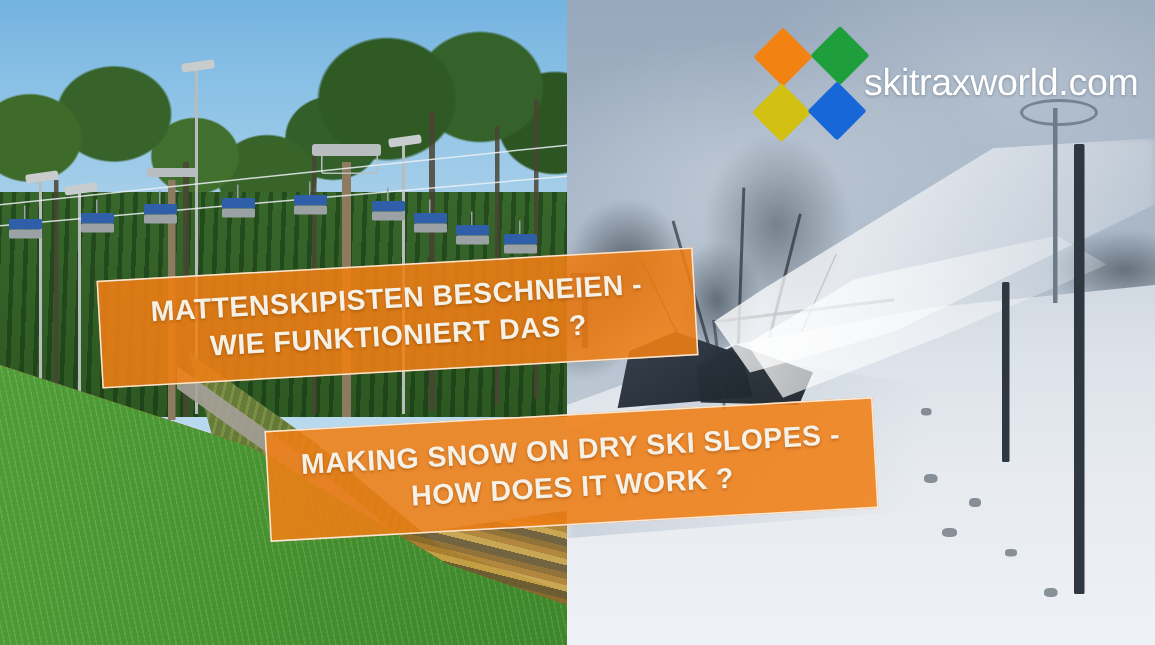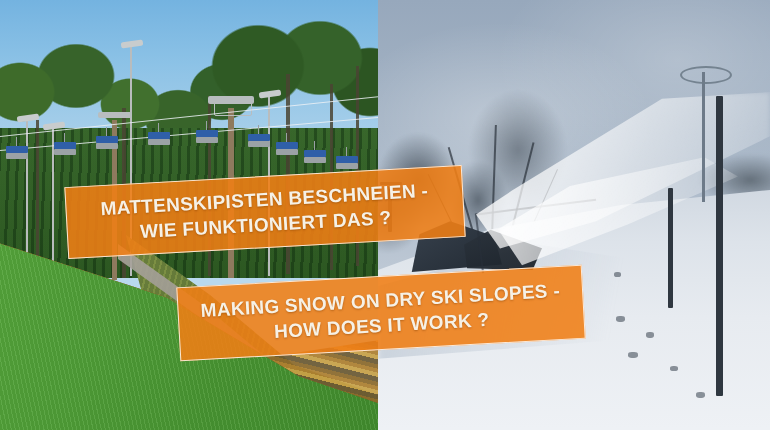--- a/index.html
+++ b/index.html
@@ -334,20 +334,27 @@
     <div class="rr-lamphead" style="left:302px;top:66px;"></div>
 
     <div class="rr-rock" style="left:238px;top:316px;width:9px;height:6px;"></div>
     <div class="rr-rock" style="left:268px;top:332px;width:8px;height:6px;"></div>
     <div class="rr-rock" style="left:250px;top:352px;width:10px;height:6px;"></div>
     <div class="rr-rock" style="left:292px;top:366px;width:8px;height:5px;"></div>
     <div class="rr-rock" style="left:236px;top:272px;width:7px;height:5px;"></div>
     <div class="rr-rock" style="left:318px;top:392px;width:9px;height:6px;"></div>
   </div>
 
+  <div class="logo">
+    <div class="dia orange"></div>
+    <div class="dia green"></div>
+    <div class="dia yellow"></div>
+    <div class="dia blue"></div>
+    <div class="logo-text">skitraxworld.com</div>
+  </div>
 
   <div class="banner banner-1">
     <div class="btext">MATTENSKIPISTEN BESCHNEIEN -
 WIE FUNKTIONIERT DAS ?</div>
   </div>
 
   <div class="banner banner-2">
     <div class="btext">MAKING SNOW ON DRY SKI SLOPES -
 HOW DOES IT WORK ?</div>
   </div>

